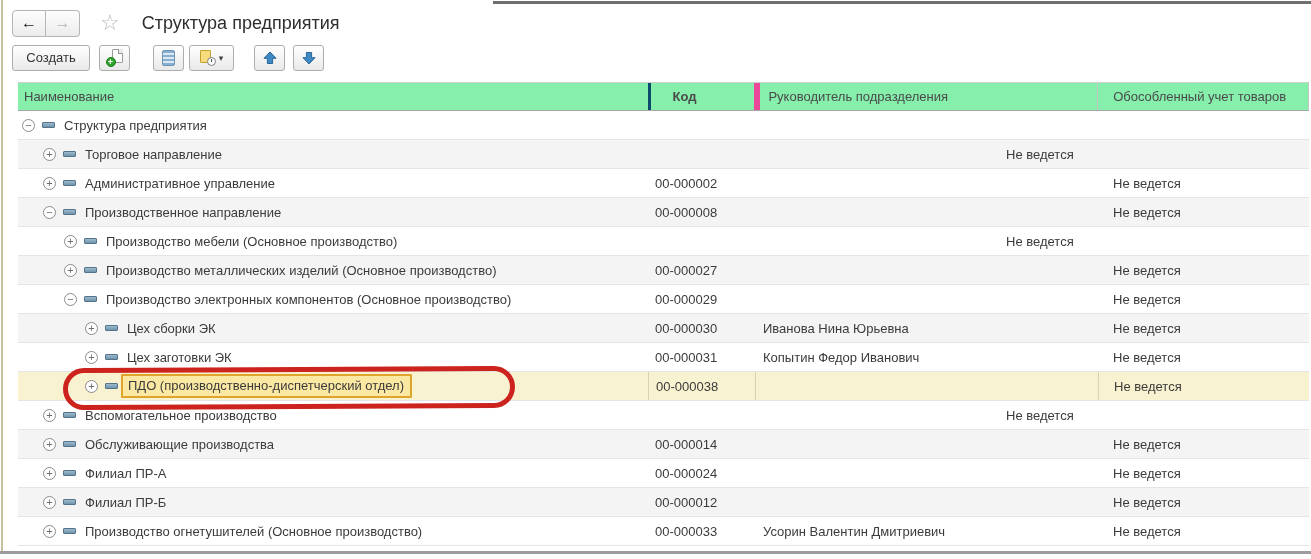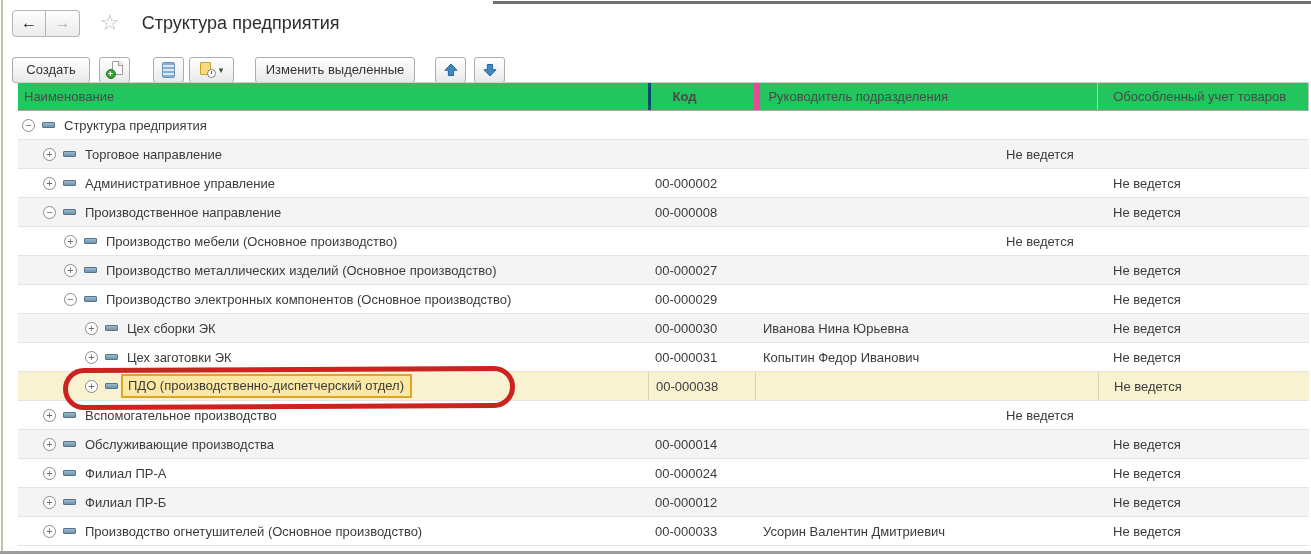--- a/index.html
+++ b/index.html
@@ -16,21 +16,21 @@
   .navbar { position:absolute; left:12px; top:8px; height:30px; display:flex; align-items:center; }
   .nav-group { display:flex; }
   .nav-btn { width:34px; height:27px; border:1px solid #b5b5b5; background:linear-gradient(#fdfdfd,#ececec);
              font-size:16px; line-height:24px; text-align:center; cursor:pointer; }
   .nav-btn.back { border-radius:4px 0 0 4px; color:#1c1c1c; font-weight:bold; }
   .nav-btn.fwd  { border-radius:0 4px 4px 0; border-left:none; color:#b3b3b3; font-weight:bold; }
   .star { margin-left:20px; font-size:22px; color:#b9b9b9; line-height:22px; cursor:pointer; }
   .page-title { margin-left:22px; font-size:18px; color:#2e2e2e; font-weight:400; white-space:nowrap; }
 
   
-  .toolbar { position:absolute; left:12px; top:56px; height:27px; display:flex; align-items:center; }
+  .toolbar { position:absolute; left:12px; top:44px; height:27px; display:flex; align-items:center; }
   .btn { height:26px; border:1px solid #adadad; border-radius:3px; background:linear-gradient(#ffffff,#e9e9e9);
          font-family:"Liberation Sans", sans-serif; font-size:13px; color:#333; padding:0 14px; cursor:pointer;
          display:flex; align-items:center; justify-content:center; white-space:nowrap; }
   .icon-btn { width:31px; padding:0; }
   .btn-create { width:78px; }
   .btn-newgroup { margin-left:9px; }
   .btn-list { margin-left:23px; }
   .btn-history { margin-left:5px; width:45px; }
   .btn-edit { margin-left:21px; width:160px; }
   .btn-up { margin-left:20px; }
@@ -51,21 +51,21 @@
   .ic-history .page { position:absolute; left:0; top:0; width:11px; height:13px; background:#f6dc7c;
                       border:1px solid #c3a02f; border-radius:1px; }
   .ic-history .clock { position:absolute; right:0; bottom:0; width:9px; height:9px; border-radius:50%;
                       background:#fdfdfd; border:1px solid #7f7f7f; }
   .ic-history .clock:after { content:""; position:absolute; left:3px; top:1px; width:1px; height:3px; background:#555; }
   .caret { font-size:9px; color:#444; margin-left:3px; }
   .arrow-svg { display:block; }
 
   
   .table { position:absolute; left:18px; top:82px; width:1291px; }
-  .thead { display:flex; height:29px; background:#22c55e; border-top:1px solid #cfcfcf;
+  .thead { display:flex; height:29px; background:#86efac; border-top:1px solid #cfcfcf;
            border-bottom:1px solid #a6a6a6; border-right:1px solid #c4c4c4; }
   .th { font-size:13px; color:#4a4a4a; display:flex; align-items:center; cursor:pointer; }
   .th-name { width:630px; padding-left:6px; }
   .th-code { width:107px; padding-left:22px; border-left:3px solid #0c4a6e;font-weight:bold; }
   .th-manager { width:343px; padding-left:8px; border-left:6px solid #ec4899; }
   .th-accounting { width:211px; padding-left:15px; border-left:1px solid #c4c4c4; }
 
   .tbody { }
   .trow { display:flex; height:29px; border-bottom:1px solid #e4e4e4; background:#fff; cursor:pointer; }
   .trow.stripe { background:#f4f4f4; }
@@ -117,21 +117,20 @@
     <button class="btn icon-btn btn-list">
       <span class="ic-list"></span>
     </button>
     <button class="btn btn-history icon-btn">
       <span class="ic-history">
         <span class="page"></span>
           <span class="clock"></span>
       </span>
       <span class="caret">▾</span>
     </button>
-    <button class="btn btn-edit">Изменить выделенные</button>
     <button class="btn icon-btn btn-up">
       <svg class="arrow-svg" width="16" height="16" viewBox="0 0 16 16">
         <path d="M8 2 L14 8.3 H10.6 V13.5 H5.4 V8.3 H2 Z" fill="#3d89c4" stroke="#2a669a" stroke-width="1"></path>
       </svg>
     </button>
     <button class="btn icon-btn btn-down">
       <svg class="arrow-svg" width="16" height="16" viewBox="0 0 16 16">
         <path d="M8 14 L2 7.7 H5.4 V2.5 H10.6 V7.7 H14 Z" fill="#3d89c4" stroke="#2a669a" stroke-width="1"></path>
       </svg>
     </button>

